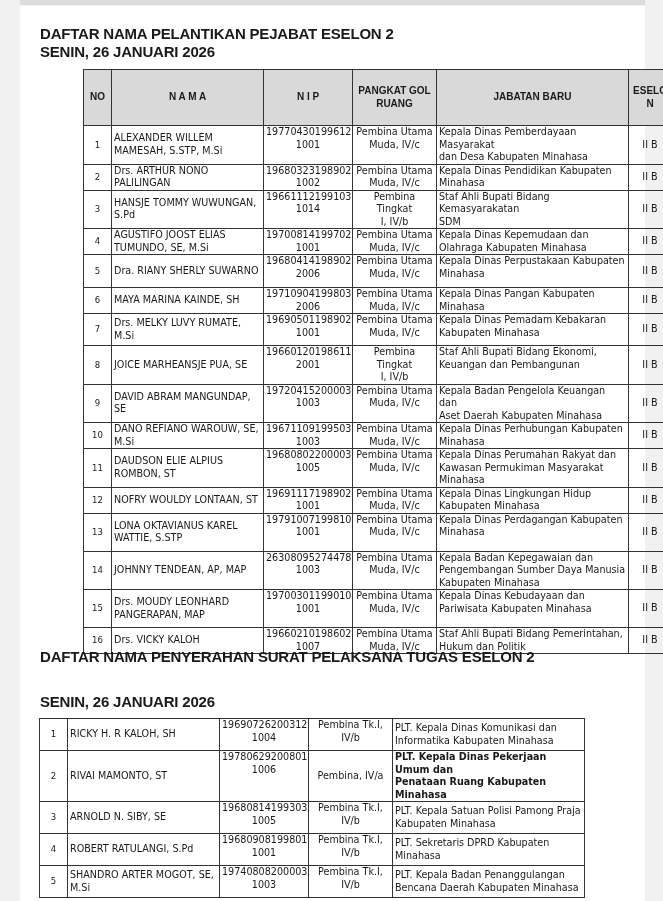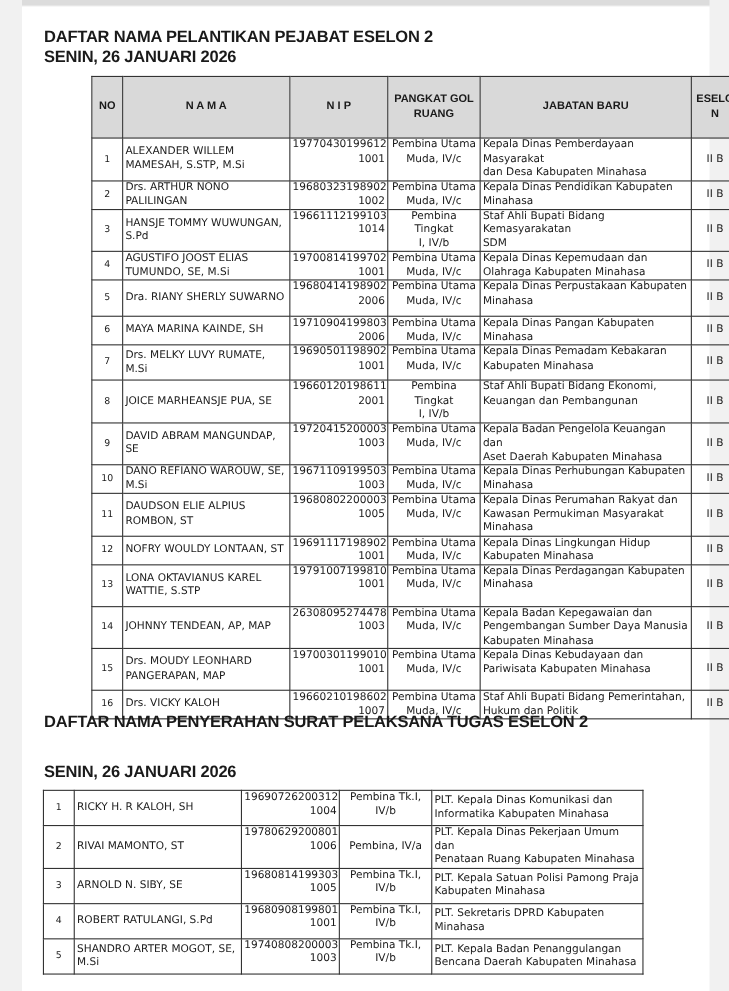--- a/index.html
+++ b/index.html
@@ -10,21 +10,21 @@
   .title{position:absolute;left:40px;font-family:"Liberation Sans",sans-serif;font-weight:bold;
          font-size:15px;letter-spacing:-0.2px;color:#1a1a1a;}
   table{position:absolute;left:39px;border-collapse:collapse;table-layout:fixed;
         font-size:9.6px;line-height:12.5px;}
   td,th{border:1px solid #333;padding:0 2px;overflow:hidden;}
   th{background:#d9d9d9;font-family:"Liberation Sans",sans-serif;font-weight:bold;font-size:10px;
      line-height:12.5px;text-align:center;vertical-align:middle;}
   td.c{text-align:center;vertical-align:middle;}
   td.l{text-align:left;vertical-align:middle;}
   td.no{font-size:8.5px;}
-  td.nip{text-align:right;vertical-align:top;}
+  td.nip{text-align:center;vertical-align:top;}
   td.pk{text-align:center;vertical-align:top;}
   td.jb{vertical-align:top;}
 </style>
 </head>
 <body>
 
 <div class="topbar"></div>
 <div class="page"></div>
 
 <div class="title" style="top:25px;">DAFTAR NAMA PELANTIKAN  PEJABAT ESELON 2</div>
@@ -501,21 +501,21 @@
           <div></div>
         </td>
         <td class="nip">
           <div>19780629200801</div>
           <div>1006</div>
         </td>
         <td class="pk" style="vertical-align: middle;">
           <div>Pembina, IV/a</div>
           <div></div>
         </td>
-        <td class="jb" style="vertical-align: middle;">
+        <td class="jb" style="vertical-align: middle; font-weight: bold;">
           <div>PLT. Kepala Dinas Pekerjaan Umum dan</div>
           <div>Penataan Ruang Kabupaten Minahasa</div>
         </td>
       </tr>
       <tr style="height: 32px;">
         <td class="c no">
           <div>3</div>
         </td>
         <td class="l">
           <div>ARNOLD N. SIBY, SE</div>

